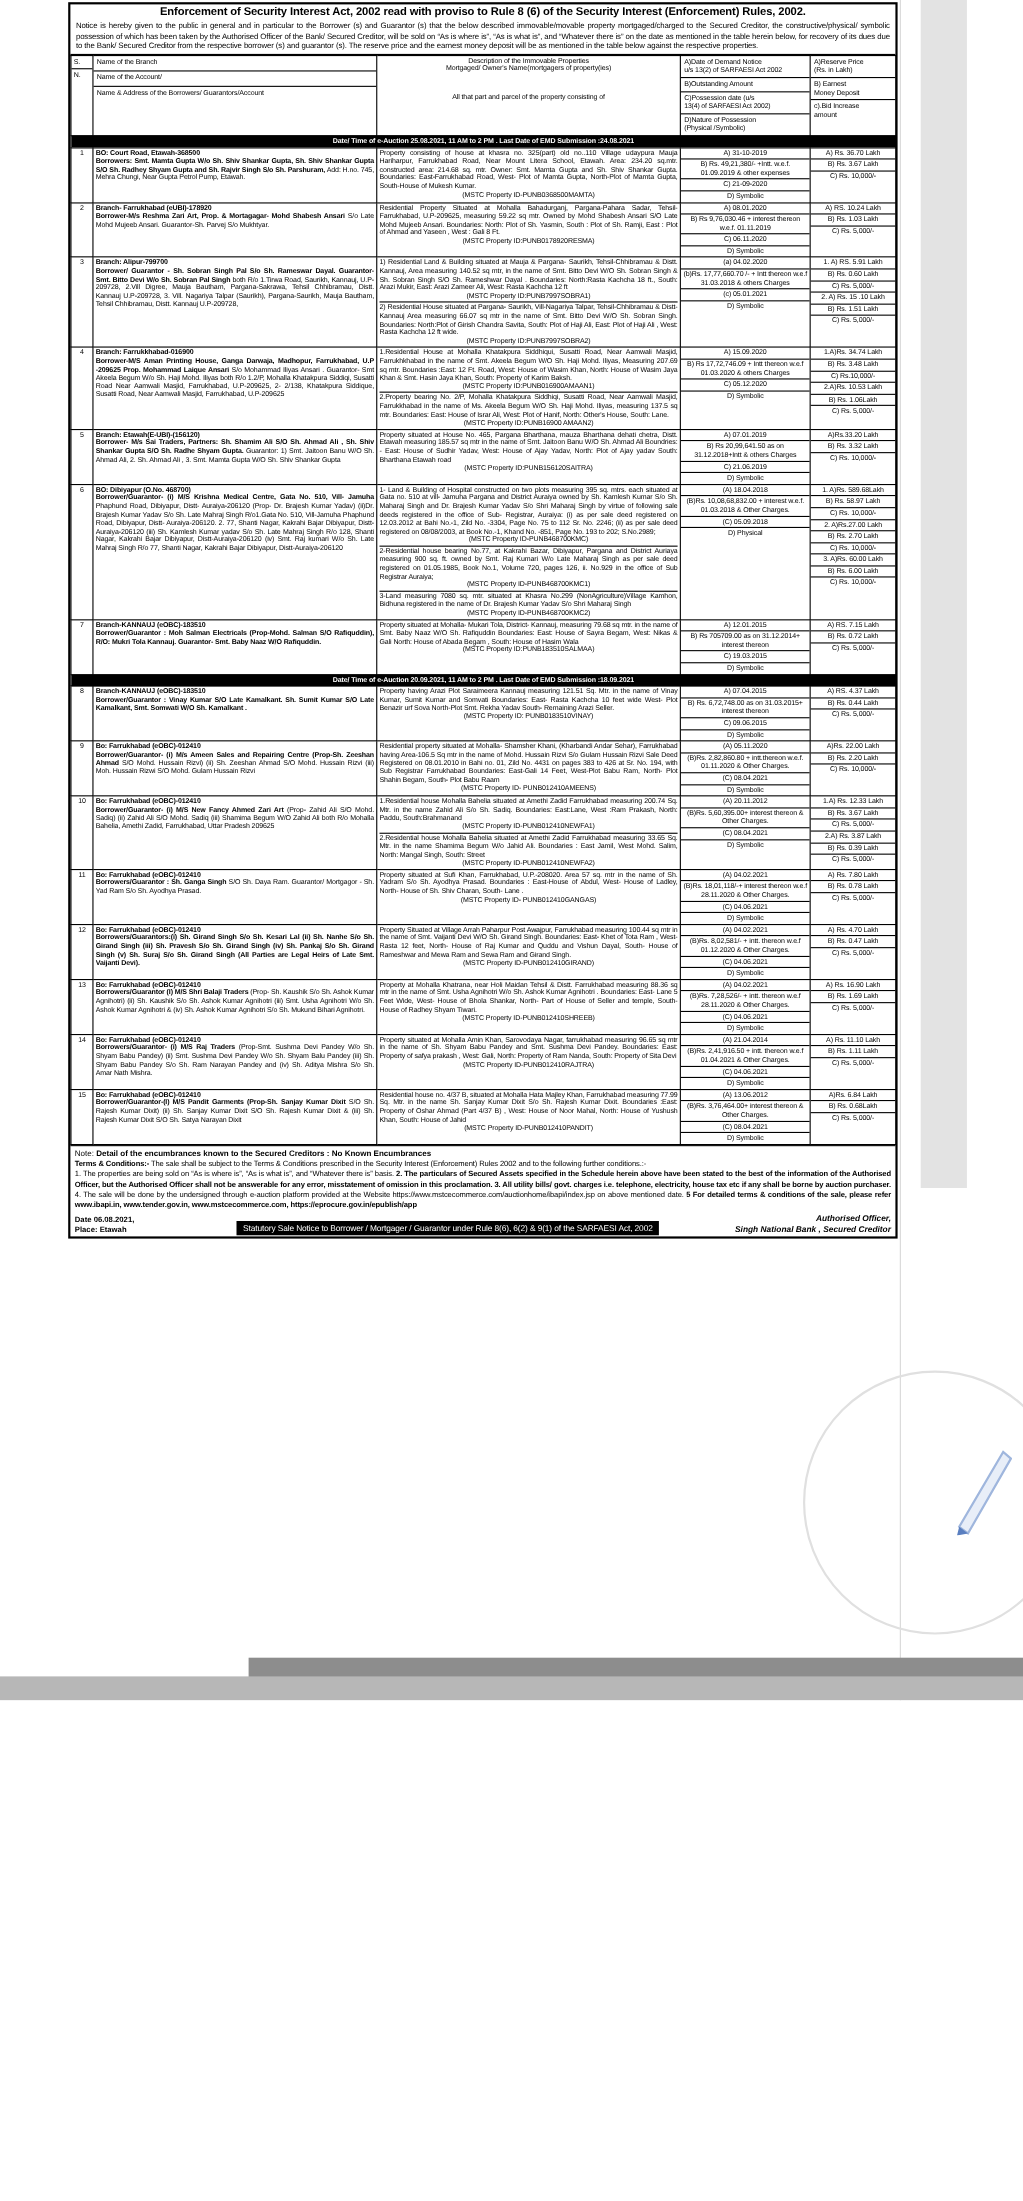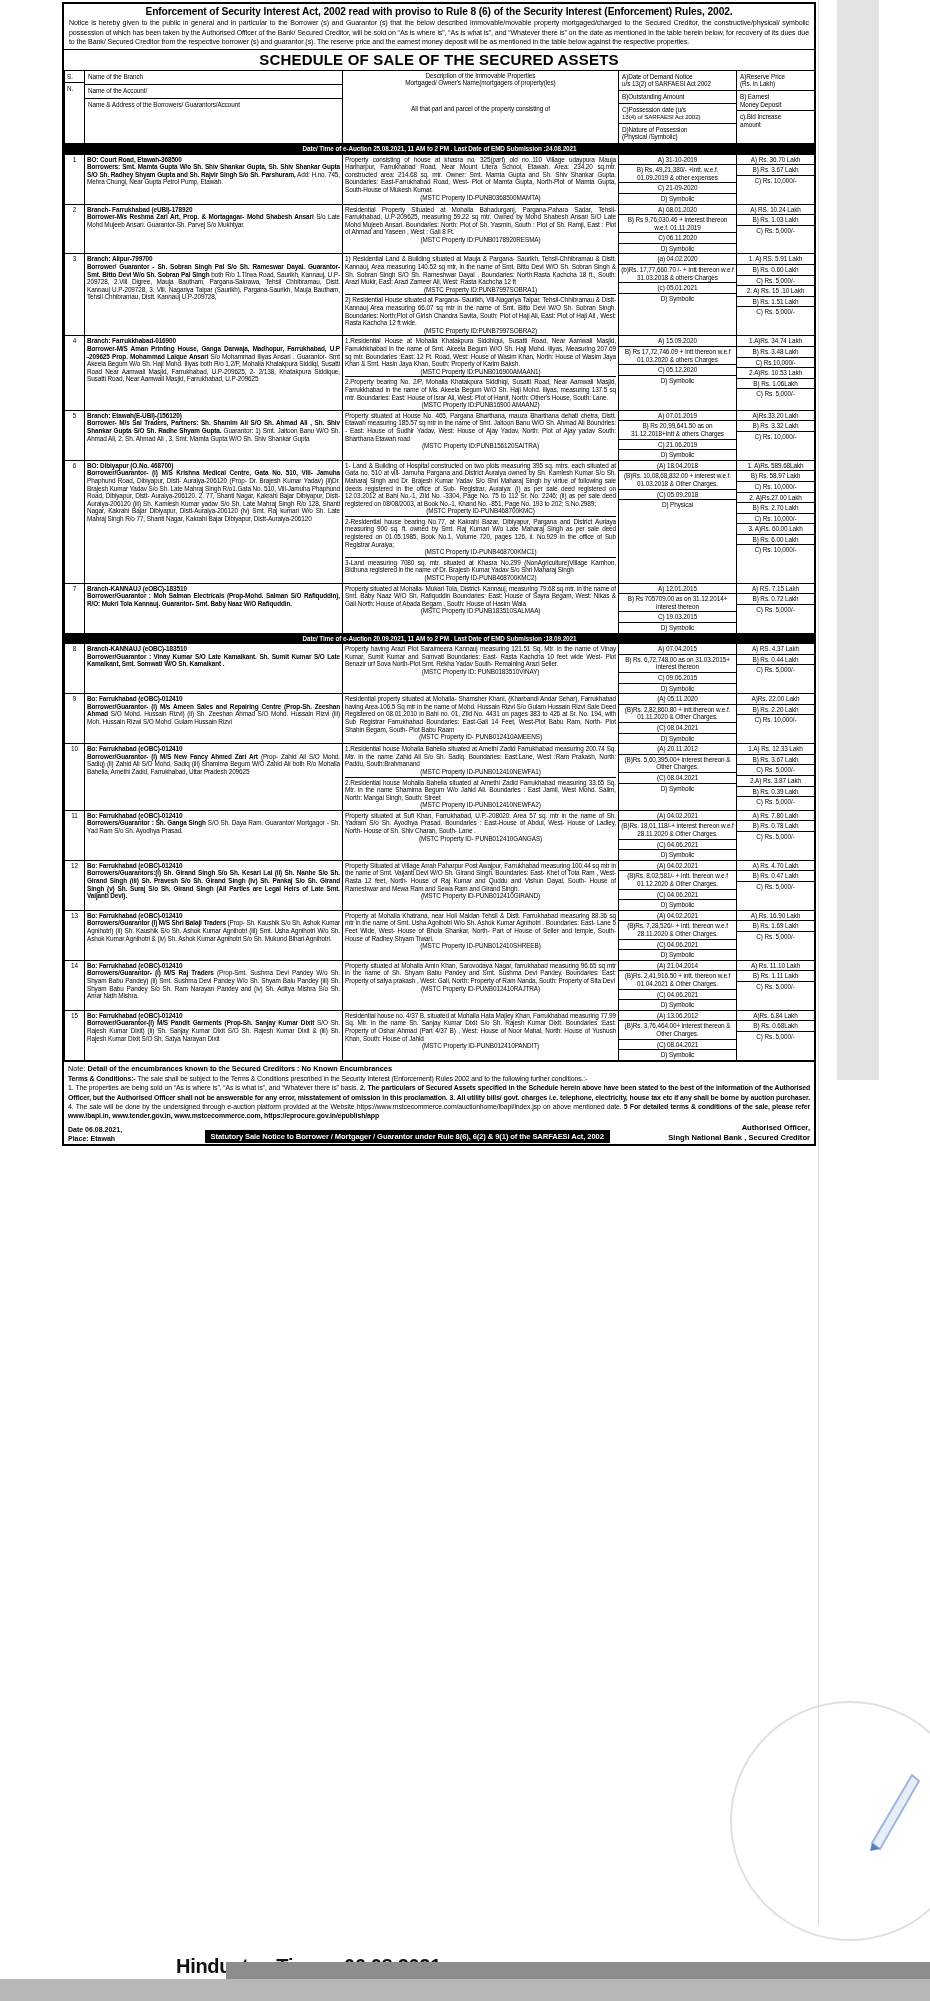--- a/index.html
+++ b/index.html
@@ -4,21 +4,21 @@
 <style>
   * { box-sizing: border-box; }
   html, body {
     margin: 0; padding: 0;
     background: #ffffff;
     font-family: "Liberation Sans", sans-serif;
   }
   #page {
     position: relative;
     width: 930px;
-    height: 2001px;
+    height: 1546px;
     background: #ffffff;
     overflow: hidden;
   }
   
   .right-gutter {
     position: absolute;
     top: 0; right: 0;
     width: 112px; height: 1925px;
     background: #ffffff;
     border-left: 1px solid #d8d8d8;
@@ -148,27 +148,27 @@
   .sign-row {
     display: flex;
     align-items: flex-end;
     justify-content: space-between;
     margin-top: 2px;
     gap: 4px;
   }
   .sign-left { font-size: 7px; line-height: 9px; font-weight: bold; white-space: nowrap; }
   .sign-mid {
     background: #000; color: #fff;
-    font-size: 7.6px; font-weight: bold;
+    font-size: 7.6px; font-weight: normal;
     padding: 2px 6px; text-align: left;
     letter-spacing: -0.1px;
     flex: 0 1 auto;
     margin-left: 24px;
   }
-  .sign-right { font-size: 7.6px; line-height: 10px; font-weight: bold; text-align: right; white-space: nowrap; }
+  .sign-right { font-size: 7.6px; line-height: 10px; font-weight: bold; text-align: right; white-space: nowrap; font-style: italic; }
 
   
   .caption {
     position: absolute;
     left: 176px; top: 1955px;
     font-size: 20px;
     font-weight: bold;
     color: #111;
     letter-spacing: -0.3px;
   }
@@ -213,21 +213,20 @@
   <div class="right-gutter">
     <div class="gutter-grey"></div>
   </div>
 
   <div class="notice">
 
     <div class="intro">
       <div class="intro-title">Enforcement of Security Interest Act, 2002 read with proviso to Rule 8 (6) of the Security Interest (Enforcement) Rules, 2002.</div>
       <div class="intro-body">Notice is hereby given to the public in general and in particular to the Borrower (s) and Guarantor (s) that the below described immovable/movable property mortgaged/charged to the Secured Creditor, the constructive/physical/ symbolic possession of which has been taken by the Authorised Officer of the Bank/ Secured Creditor, will be sold on “As is where is”, “As is what is”, and “Whatever there is” on the date as mentioned in the table herein below, for recovery of its dues due to the Bank/ Secured Creditor from the respective borrower (s) and guarantor (s). The reserve price and the earnest money deposit will be as mentioned in the table below against the respective properties.</div>
     </div>
-    <div class="schedule-title">SCHEDULE OF SALE OF THE  SECURED ASSETS</div>
 
     <table class="sched">
       <colgroup>
         <col class="c-sn">
           <col class="c-br">
           <col class="c-desc">
           <col class="c-amt">
           <col class="c-res">
       </colgroup>
       <tbody id="tbody">

